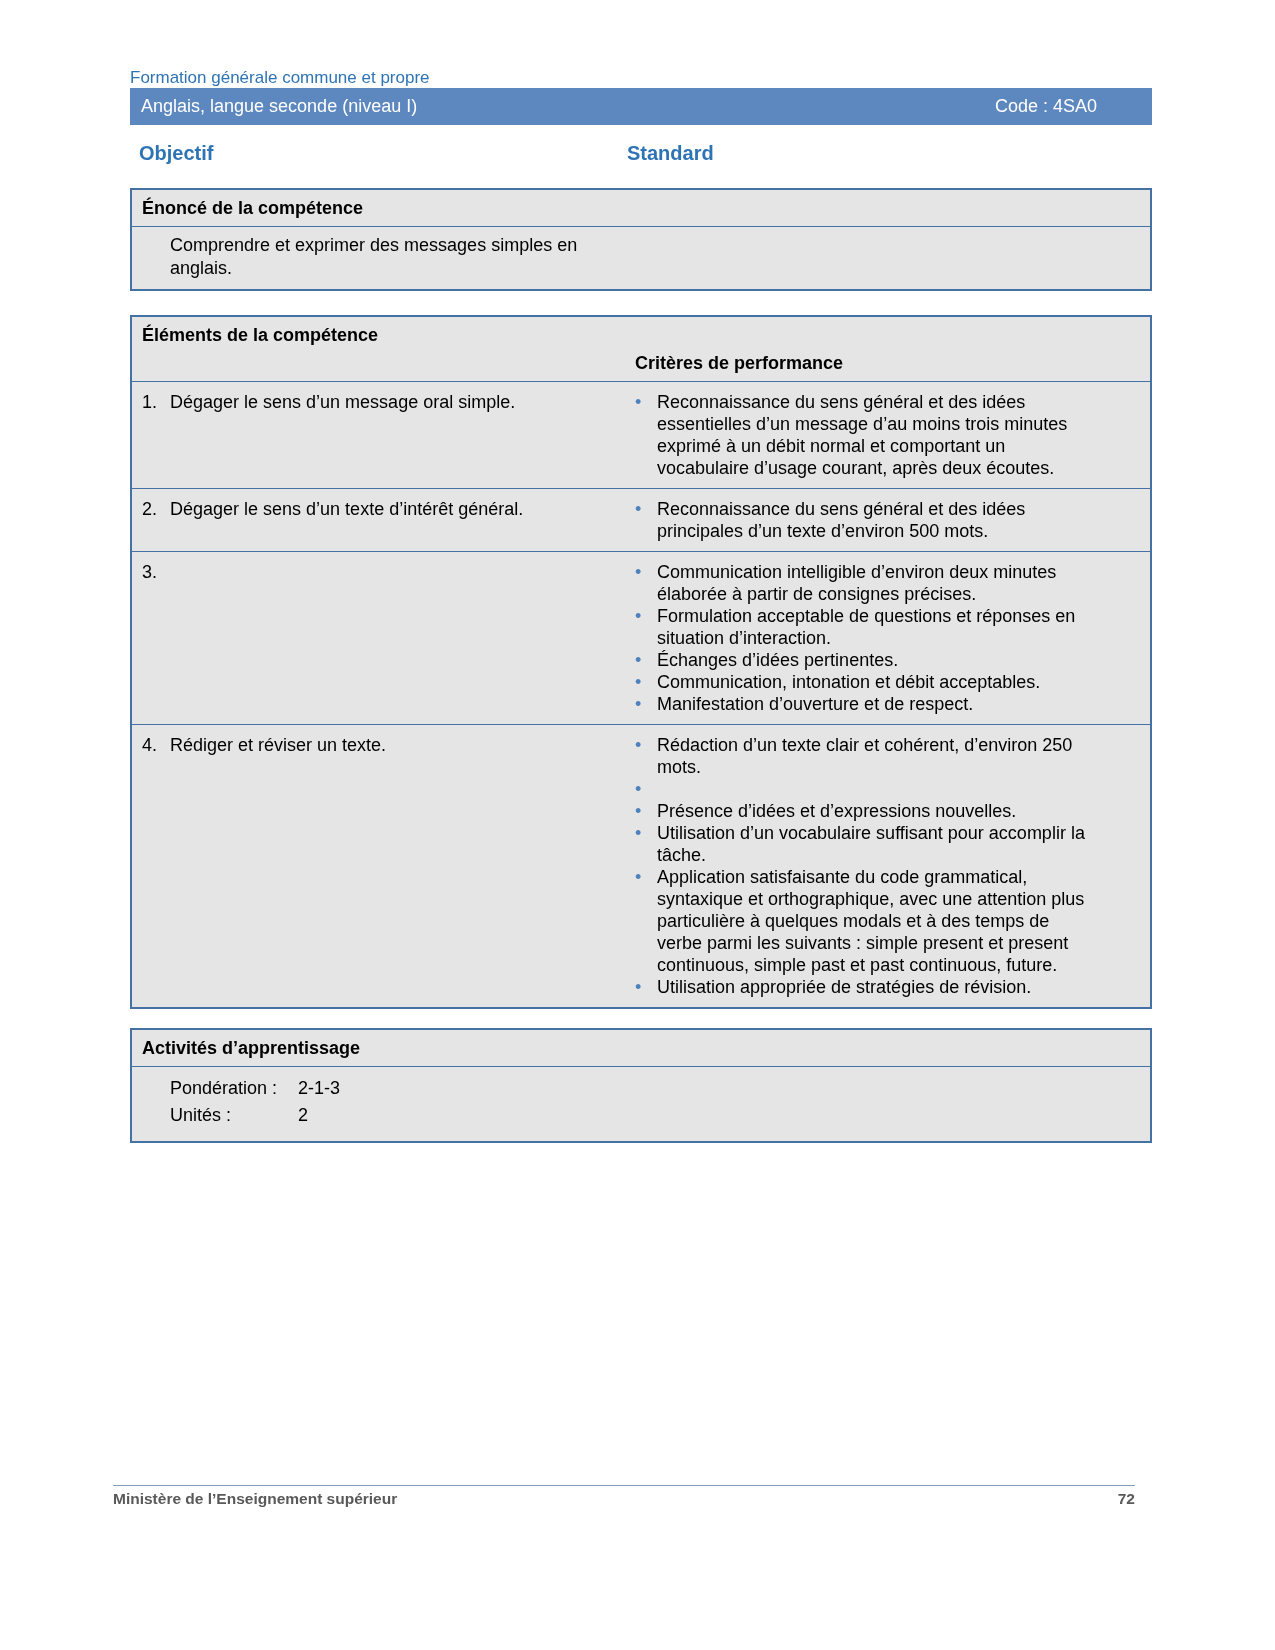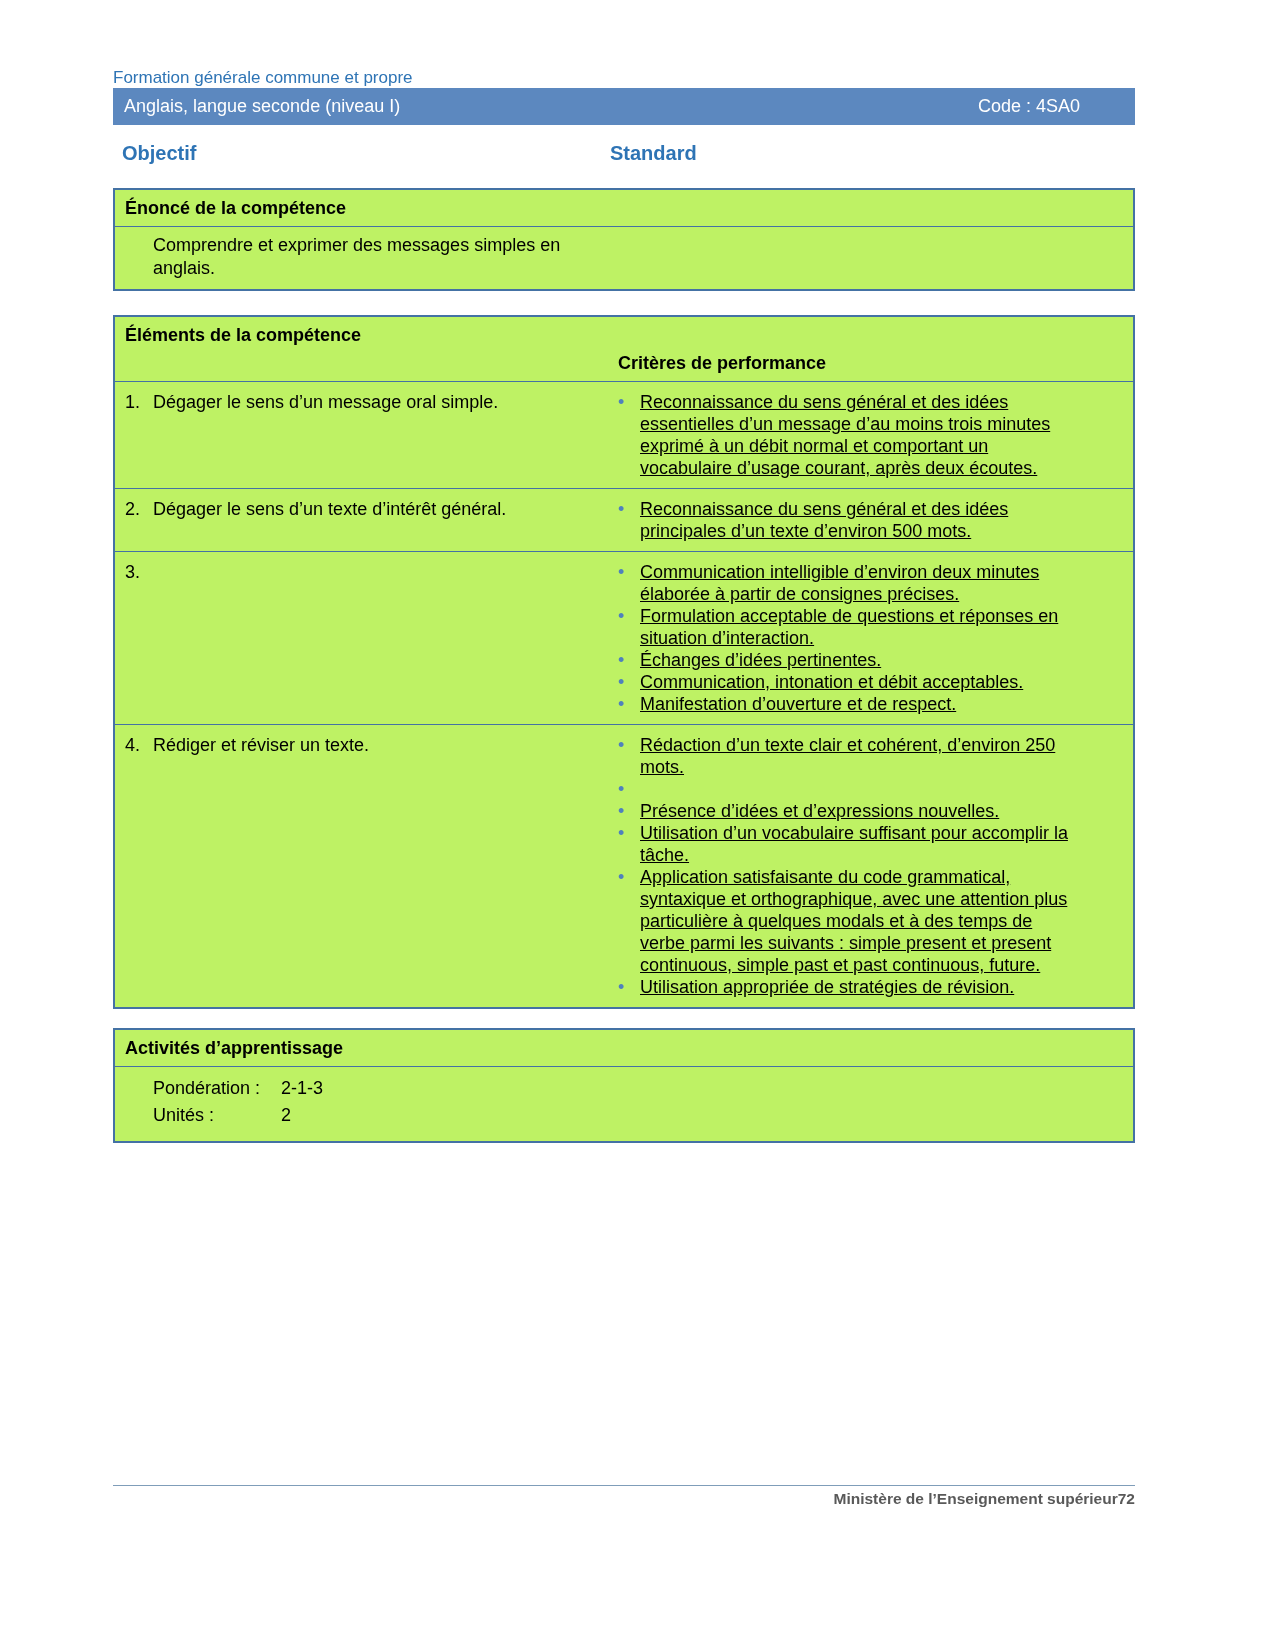--- a/index.html
+++ b/index.html
@@ -10,21 +10,21 @@
     height: 1650px;
     margin: 0 auto;
     background: #ffffff;
     font-family: "Liberation Sans", "DejaVu Sans", sans-serif;
     font-size: 18px;
     color: #000000;
     overflow: hidden;
   }
   .content {
     position: absolute;
-    left: 113px;
+    left: 130px;
     top: 0;
     width: 1022px;
   }
   .breadcrumb {
     margin-top: 68px;
     color: #2E74B5;
     font-size: 17px;
   }
   .titlebar {
     background: #5C88BF;
@@ -45,21 +45,21 @@
     width: 497px;
     padding-left: 9px;
   }
   .colheads .objectif, .colheads .standard {
     color: #2E74B5;
     font-weight: bold;
     font-size: 20px;
   }
   .box {
     border: 2px solid #4472A4;
-    background: #bef264;
+    background: #e5e5e5;
   }
   .enonce-box { margin-top: 23px; }
   .comp-box   { margin-top: 24px; }
   .act-box    { margin-top: 19px; }
   .box-header {
     font-weight: bold;
     padding: 8px 10px 7px 10px;
     border-bottom: 1.5px solid #4472A4;
   }
   .box-body { padding: 7px 10px 9px 10px; margin-left: 28px; }
@@ -89,35 +89,35 @@
   .etext { flex: 1; }
   .rcell { flex: 1; padding: 9px 10px 9px 6px; }
   .crit-list { list-style: none; }
   .crit-item { display: flex; line-height: 22px; }
   .bullet {
     width: 22px;
     flex: none;
     color: #4F81BD;
     font-size: 18px;
   }
-  .ctext { max-width: 440px; text-decoration: underline; }
+  .ctext { max-width: 440px; }
 
   .act-body { padding: 8px 10px 12px 10px; }
   .arow { display: flex; line-height: 27px; }
   .alabel { width: 128px; flex: none; }
 
   .footer {
     position: absolute;
     left: 113px;
     top: 1485px;
     width: 1022px;
     border-top: 1.5px solid #7F9DB9;
     padding-top: 4px;
     display: flex;
-    justify-content: flex-end;
+    justify-content: space-between;
     color: #595959;
     font-weight: bold;
     font-size: 15.5px;
   }
 </style>
 </head>
 <body>
 
 <div class="page">
   <div class="content">

